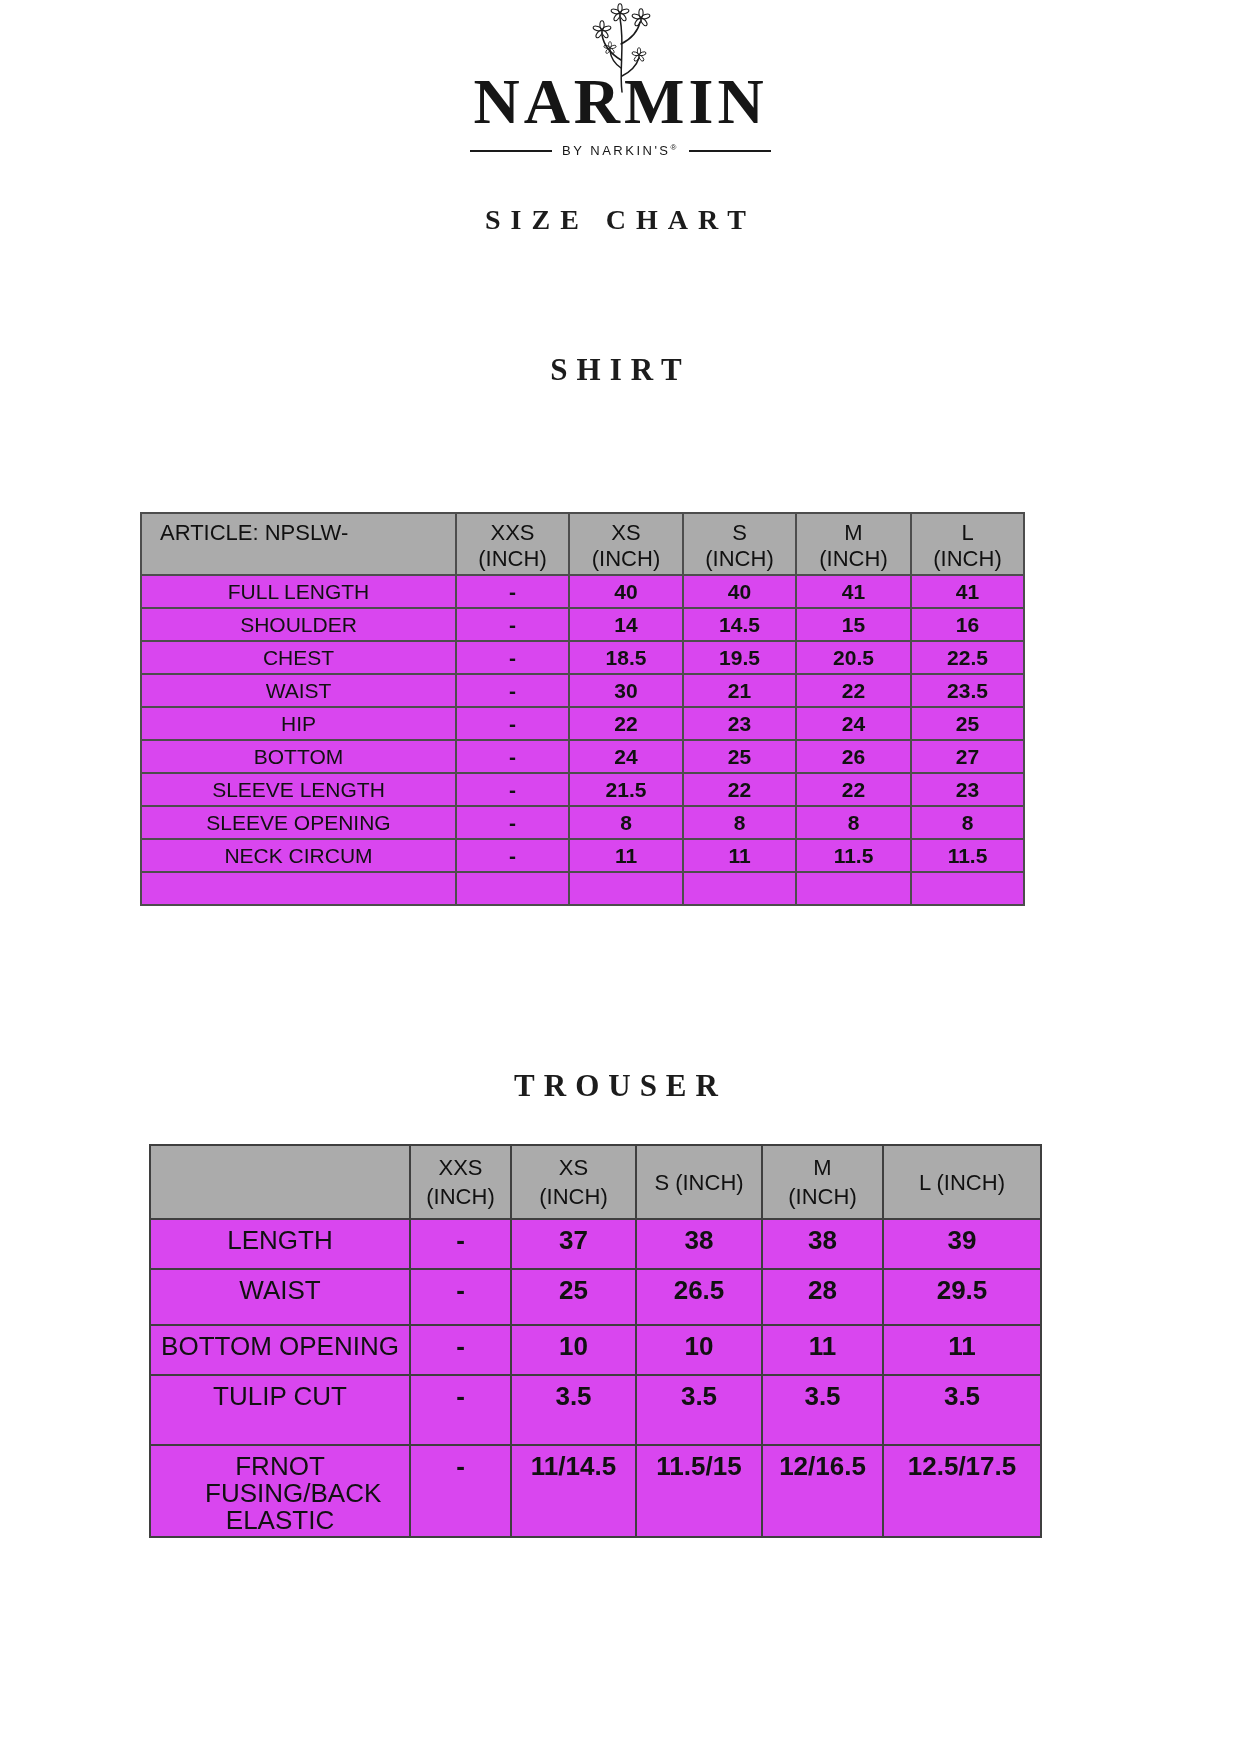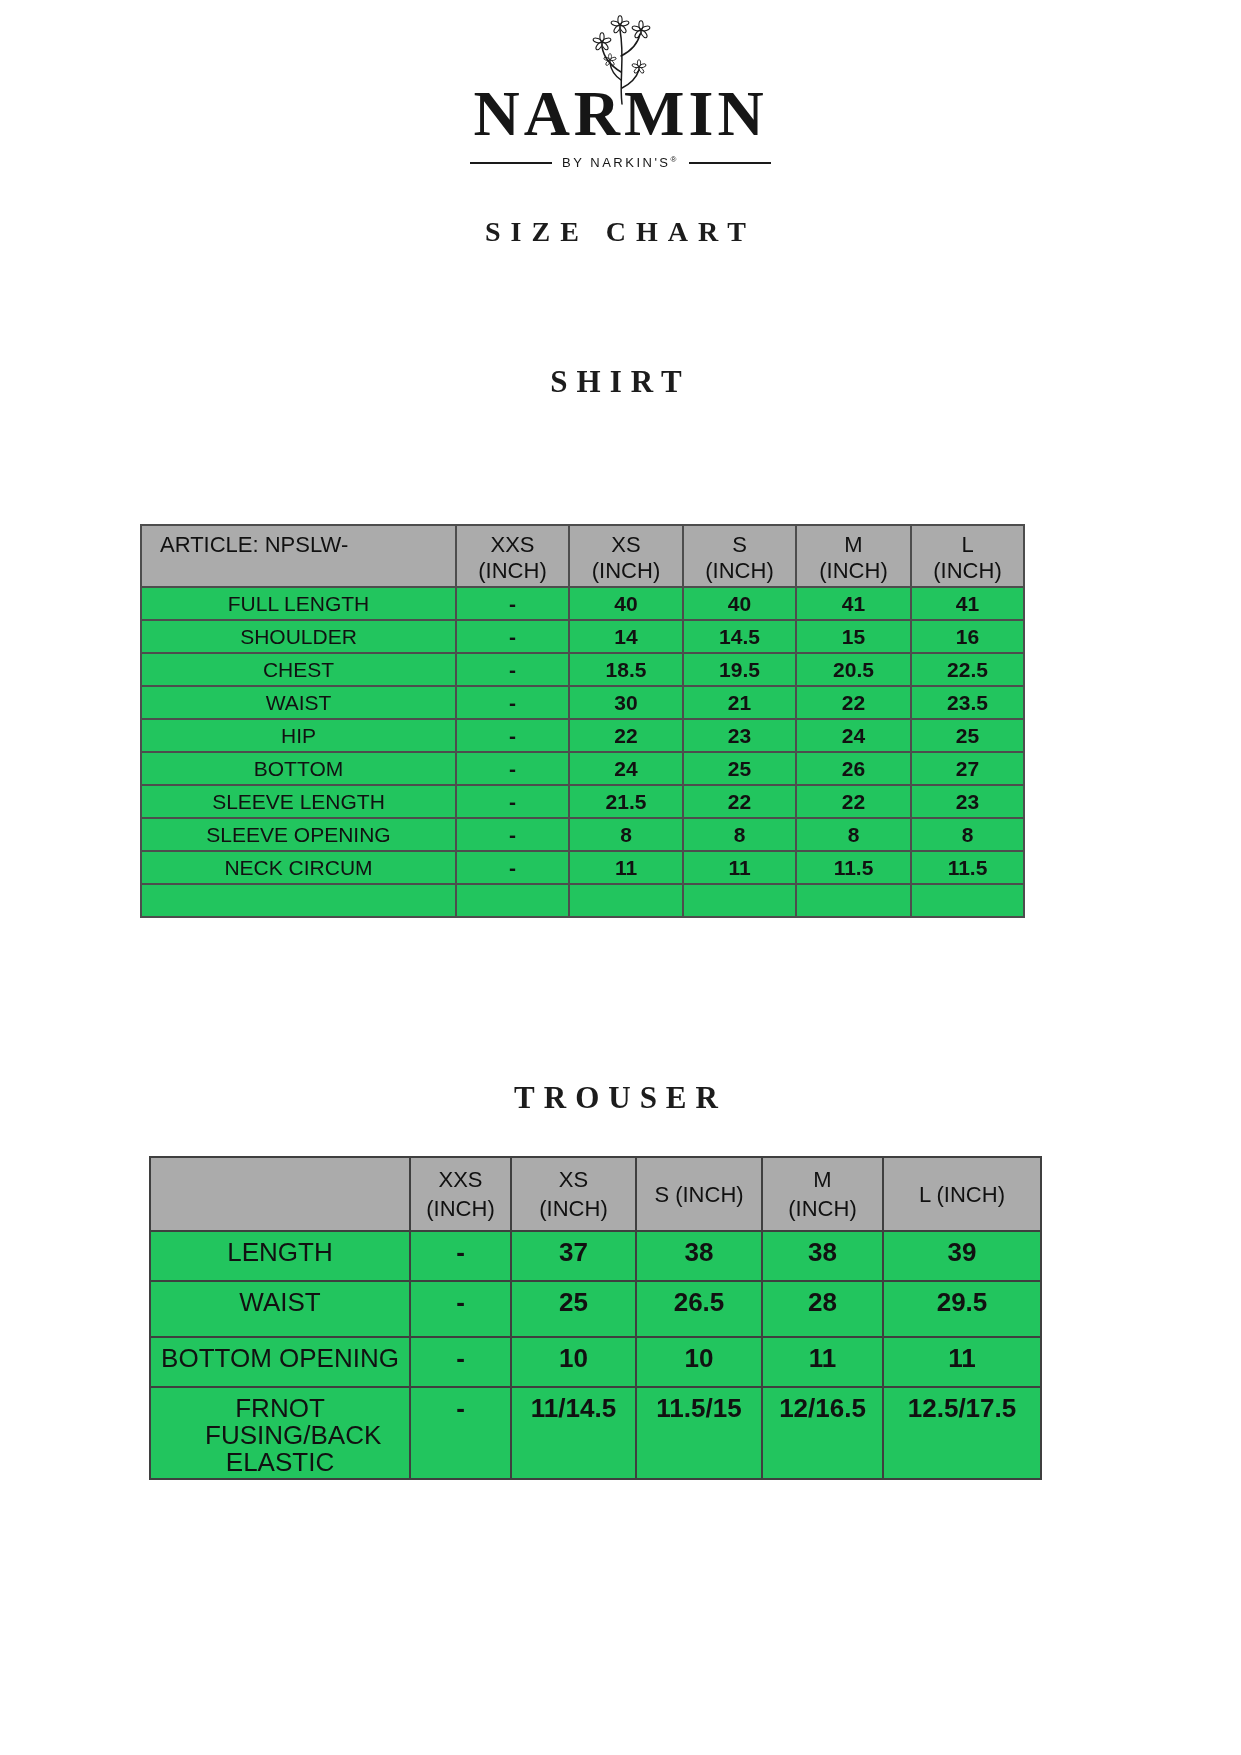--- a/index.html
+++ b/index.html
@@ -5,21 +5,21 @@
   * { box-sizing: border-box; margin: 0; padding: 0; }
   html, body { background: #ffffff; }
   .page {
     position: relative;
     width: 1241px;
     height: 1703px;
     background: #ffffff;
     font-family: "Liberation Sans", sans-serif;
     color: #111111;
     overflow: hidden;
-    margin: 12px auto;
+    margin: 0 auto;
     padding-left: 37px;
   }
 
   
   .logo-block { position: absolute; top: 2px; left: 0; width: 100%; text-align: center; }
   .sprig { display: block; margin: 0 auto -26px auto; }
   .brand-name {
     font-family: "Liberation Serif", serif;
     font-size: 64px;
     font-weight: 600;
@@ -44,21 +44,21 @@
   .section-title {
     position: absolute; left: 0; width: 100%;
     text-align: center;
     font-family: "Liberation Serif", serif;
     font-weight: bold; font-size: 31px; letter-spacing: 9px; color: #1c1c1c;
   }
   .shirt-title { top: 352px; }
   .trouser-title { top: 1068px; }
 
   
-  table { border-collapse: collapse; table-layout: fixed; position: absolute; background: #22c55e; }
+  table { border-collapse: collapse; table-layout: fixed; position: absolute; background: #d946ef; }
   th, td { overflow: hidden; }
   .hdr-bg th { background: #ababab; }
   .sz, .unit { display: block; }
 
   
   .shirt-table { left: 140px; top: 512px; width: 883px; }
   .shirt-table th, .shirt-table td { border: 2px solid #4d4d4d; }
   .shirt-table th {
     height: 62px; vertical-align: top; padding-top: 6px;
     font-size: 22px; font-weight: normal; line-height: 26px; text-align: center;
@@ -297,20 +297,28 @@
       <td class="val">29.5</td>
     </tr>
     <tr class="r-bottom">
       <td class="lbl">BOTTOM OPENING</td>
       <td class="val">-</td>
       <td class="val">10</td>
       <td class="val">10</td>
       <td class="val">11</td>
       <td class="val">11</td>
     </tr>
+    <tr class="r-tulip">
+      <td class="lbl">TULIP CUT</td>
+      <td class="val">-</td>
+      <td class="val">3.5</td>
+      <td class="val">3.5</td>
+      <td class="val">3.5</td>
+      <td class="val">3.5</td>
+    </tr>
     <tr class="r-frnot">
       <td class="lbl"><span class="wrap-narrow">FRNOT FUSING/BACK ELASTIC</span></td>
       <td class="val">-</td>
       <td class="val">11/14.5</td>
       <td class="val">11.5/15</td>
       <td class="val">12/16.5</td>
       <td class="val">12.5/17.5</td>
     </tr>
   </tbody>
     </table>

